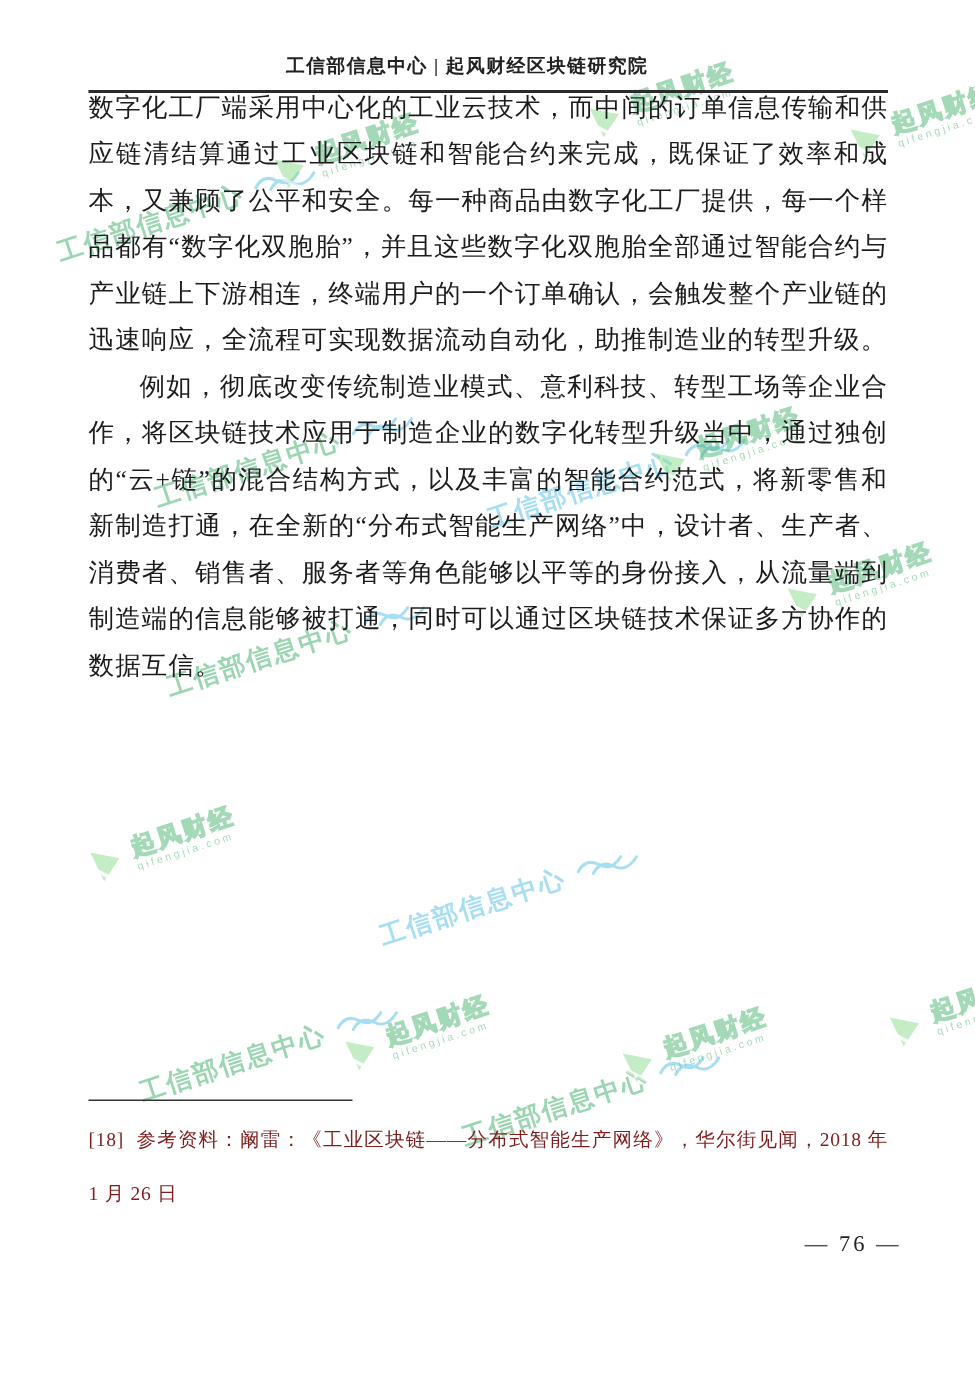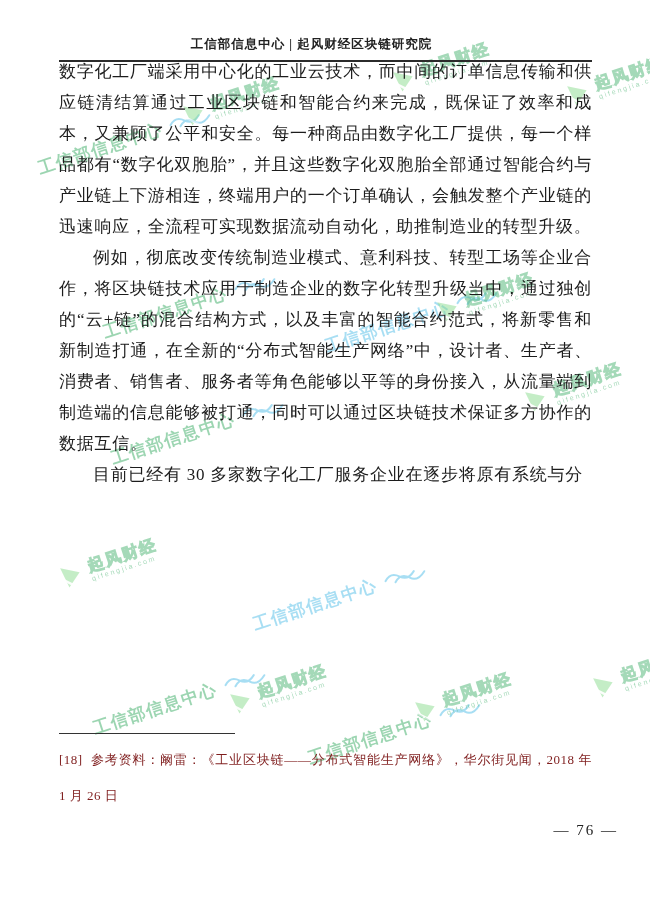--- a/index.html
+++ b/index.html
@@ -57,21 +57,21 @@
   .footnote{
     margin:0;
     font-size:13px;
     line-height:36px;
     letter-spacing:0.5px;
     text-align:justify;
     color:#7f1d1d;
   }
   .footnote .fn-marker{margin-right:8px;}
   .page-number{
-    position:absolute;right:32px;top:822px;
+    position:absolute;right:49px;top:822px;
     font-size:15px;letter-spacing:2px;color:#222;
     z-index:2;
     margin-left:38px;
   }
   
   .wm-layer{
     position:absolute;inset:0;z-index:1;pointer-events:none;
   }
   .wm{
     position:absolute;
@@ -256,21 +256,20 @@
     </div>
 
   <div class="header">
     <span>工信部信息中心 | 起风财经区块链研究院</span>
   </div>
   <div class="header-rule"></div>
 
   <div class="main">
     <p class="para no-indent"><span>数字化工厂端采用中心化的工业云技术，而中间的订单信息传输和供应链清结算通过工业区块链和智能合约来完成，既保证了效率和成本，又兼顾了公平和安全。每一种商品由数字化工厂提供，每一个样品都有“数字化双胞胎”，并且这些数字化双胞胎全部通过智能合约与产业链上下游相连，终端用户的一个订单确认，会触发整个产业链的迅速响应，全流程可实现数据流动自动化，助推制造业的转型升级。</span></p>
     <p class="para"><span>例如，彻底改变传统制造业模式、意利科技、转型工场等企业合作，将区块链技术应用于制造企业的数字化转型升级当中，通过独创的“云+链”的混合结构方式，以及丰富的智能合约范式，将新零售和新制造打通，在全新的“分布式智能生产网络”中，设计者、生产者、消费者、销售者、服务者等角色能够以平等的身份接入，从流量端到制造端的信息能够被打通，同时可以通过区块链技术保证多方协作的数据互信。</span></p>
-    <p class="para"><span>目前已经有 30 多家数字化工厂服务企业在逐步将原有系统与分</span></p>
   </div>
 
   <div class="footer">
     <div class="footnote-rule"></div>
     <p class="footnote"><span class="fn-marker">[18]</span><span>参考资料：阚雷：《工业区块链——分布式智能生产网络》，华尔街见闻，2018 年 1 月 26 日</span></p>
   </div>
 
   <div class="page-number">— 76 —</div>
 
 </div>

